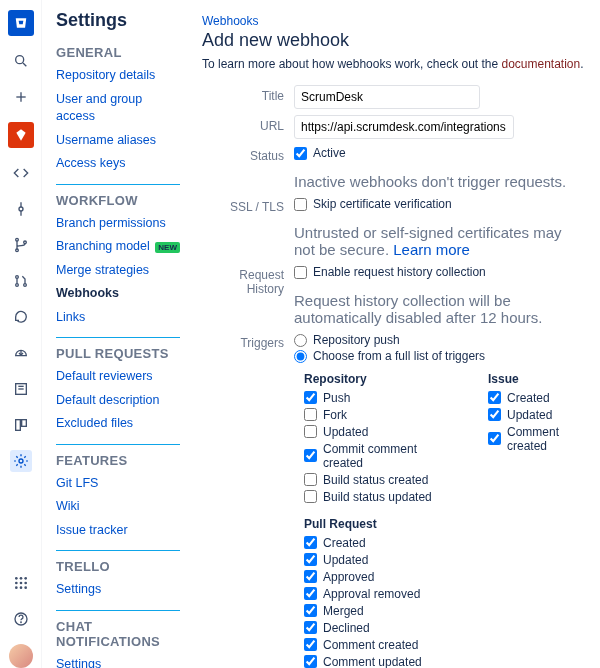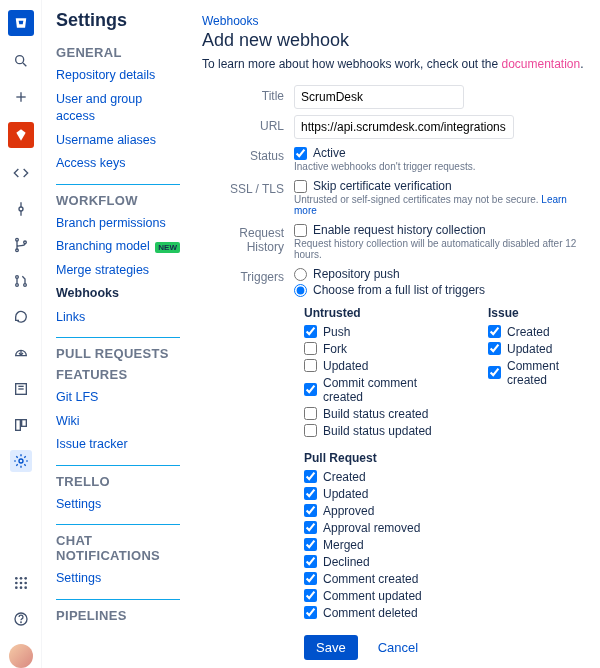--- a/index.html
+++ b/index.html
@@ -16,28 +16,28 @@
 .sidebar h1 { font-size: 18px; font-weight: 600; margin-bottom: 14px; color: #172B4D; }
 .group-head { font-size: 13px; font-weight: 700; color: #6B778C; letter-spacing: 0.3px; margin: 6px 0 4px; }
 .group-items { border-bottom: 1px solid #0ea5e9; padding-bottom: 8px; margin-bottom: 8px; }
 .sitem { display: block; color: #0052CC; font-size: 12.5px; padding: 3px 0; line-height: 1.4; cursor: pointer; }
 .sitem.active { color: #172B4D; font-weight: 700; }
 .badge-new { background: #22c55e; color: #172B4D; font-size: 8px; font-weight: 700; padding: 1px 3px; border-radius: 2px; margin-left: 2px; }
 .main { flex: 1; padding: 14px 14px 14px 10px; overflow-y: auto; font-size: 12.5px; }
 .breadcrumb { color: #0052CC; font-size: 12px; margin-bottom: 2px; }
 .main h2 { font-size: 18px; font-weight: 400; margin-bottom: 6px; }
 .subhead { font-size: 12px; color: #172B4D; margin-bottom: 14px; }
-.subhead a { color: #ec4899; text-decoration: none; }
+.subhead a { color: #7f1d1d; text-decoration: none; }
 .form-row { display: flex; align-items: flex-start; margin-bottom: 6px; }
 .form-label { width: 92px; text-align: right; padding-right: 10px; color: #6B778C; font-size: 12px; padding-top: 4px; }
 .form-field { flex: 1; }
-.form-field input[type="text"] { width: 170px; padding: 4px 6px; border: 1px solid #DFE1E6; border-radius: 3px; font-size: 12px; }
+.form-field input[type="text"] { width: 186px; padding: 4px 6px; border: 1px solid #DFE1E6; border-radius: 3px; font-size: 12px; }
 .form-field input.url { width: 220px; }
 .chk-line { display: flex; align-items: center; gap: 6px; font-size: 12px; padding: 1px 0; }
-.hint { font-size: 10px; color: #6B778C; margin-top: 0; }
+.hint { font-size: 15px; color: #6B778C; margin-top: 12px; }
 .hint a { color: #0052CC; text-decoration: none; }
 .radio-line { display: flex; align-items: center; gap: 6px; font-size: 12px; padding: 1px 0; }
 .trigger-section { margin-left: 102px; margin-top: 8px; }
 .trigger-cols { display: flex; gap: 50px; }
 .trigger-col h4 { font-size: 12px; font-weight: 700; margin-bottom: 3px; }
 .trigger-col .chk-line { padding: 1.5px 0; }
 .buttons { margin-left: 102px; margin-top: 14px; display: flex; gap: 20px; align-items: center; }
 .btn-save { background: #0052CC; color: #fff; border: none; padding: 5px 12px; border-radius: 3px; font-size: 13px; cursor: pointer; }
 .btn-cancel { color: #0052CC; background: none; border: none; font-size: 13px; cursor: pointer; }
 input[type="checkbox"], input[type="radio"] { margin: 0; }
@@ -167,20 +167,25 @@
       </div>
       <div class="group-head">WORKFLOW</div>
       <div class="group-items">
         <a class="sitem">Branch permissions</a>
         <a class="sitem">Branching model <span class="badge-new">NEW</span></a>
         <a class="sitem">Merge strategies</a>
         <a class="sitem active">Webhooks</a>
         <a class="sitem">Links</a>
       </div>
       <div class="group-head">PULL REQUESTS</div>
+      <div class="group-items">
+        <a class="sitem">Default reviewers</a>
+        <a class="sitem">Default description</a>
+        <a class="sitem">Excluded files</a>
+      </div>
       <div class="group-head">FEATURES</div>
       <div class="group-items">
         <a class="sitem">Git LFS</a>
         <a class="sitem">Wiki</a>
         <a class="sitem">Issue tracker</a>
       </div>
       <div class="group-head">TRELLO</div>
       <div class="group-items">
         <a class="sitem">Settings</a>
       </div>
@@ -247,21 +252,21 @@
       <div class="radio-line">
           <input type="radio" name="tr" checked="" style="">
           <span>Choose from a full list of triggers</span>
         </div>
     </div>
   </div>
 
   <div class="trigger-section">
     <div class="trigger-cols">
       <div class="trigger-col">
-        <h4>Untrusted</h4>
+        <h4>Repository</h4>
         <div id="repo-list">
             <div class="chk-line">
               <input type="checkbox" checked="" style="">
               <span>Push</span>
             </div>
             <div class="chk-line">
               <input type="checkbox" style="">
               <span>Fork</span>
             </div>
             <div class="chk-line">

